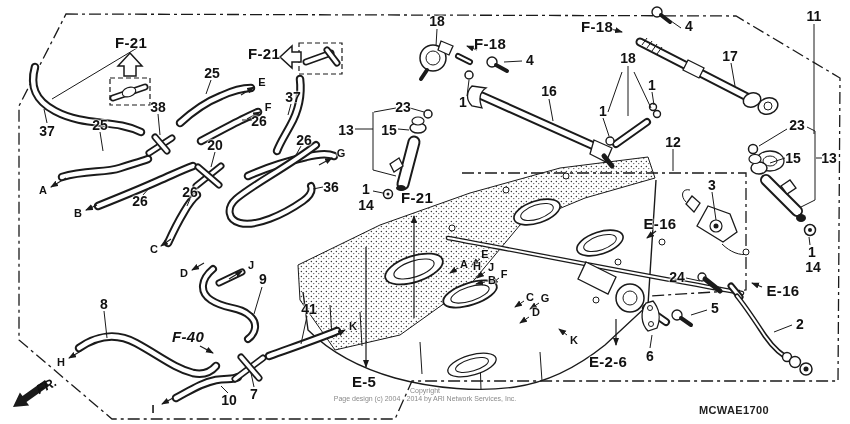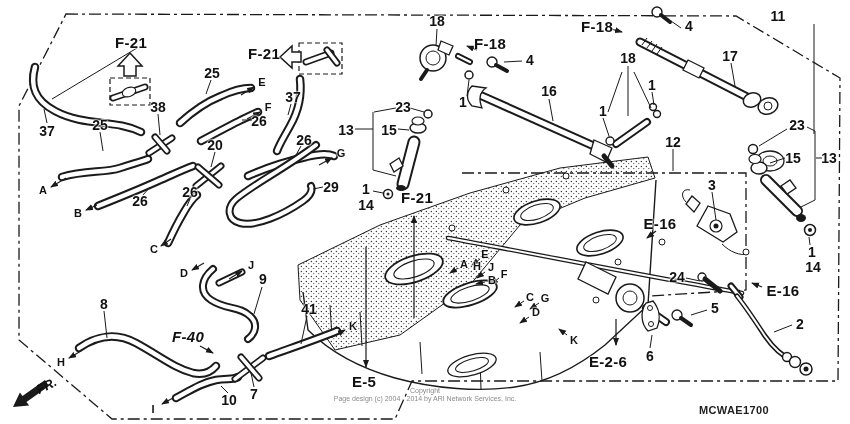--- a/index.html
+++ b/index.html
@@ -298,36 +298,36 @@
       <span class="lbl co-num" style="left: 47px; top: 131px;">37</span>
       <span class="lbl co-num" style="left: 100px; top: 125px;">25</span>
       <span class="lbl co-num" style="left: 158px; top: 107px;">38</span>
       <span class="lbl co-num" style="left: 212px; top: 73px;">25</span>
       <span class="lbl co-num" style="left: 259px; top: 121px;">26</span>
       <span class="lbl co-num" style="left: 293px; top: 97px;">37</span>
       <span class="lbl co-num" style="left: 304px; top: 140px;">26</span>
       <span class="lbl co-num" style="left: 215px; top: 145px;">20</span>
       <span class="lbl co-num" style="left: 190px; top: 192px;">26</span>
       <span class="lbl co-num" style="left: 140px; top: 201px;">26</span>
-      <span class="lbl co-num" style="left: 331px; top: 187px;">29</span>
+      <span class="lbl co-num" style="left: 331px; top: 187px;">36</span>
       <span class="lbl co-num" style="left: 437px; top: 21px;">18</span>
       <span class="lbl co-num" style="left: 530px; top: 60px;">4</span>
       <span class="lbl co-num" style="left: 463px; top: 102px;">1</span>
       <span class="lbl co-num" style="left: 549px; top: 91px;">16</span>
       <span class="lbl co-num" style="left: 403px; top: 107px;">23</span>
       <span class="lbl co-num" style="left: 346px; top: 130px;">13</span>
       <span class="lbl co-num" style="left: 389px; top: 130px;">15</span>
       <span class="lbl co-num" style="left: 366px; top: 189px;">1</span>
       <span class="lbl co-num" style="left: 366px; top: 205px;">14</span>
       <span class="lbl co-num" style="left: 628px; top: 58px;">18</span>
       <span class="lbl co-num" style="left: 603px; top: 111px;">1</span>
       <span class="lbl co-num" style="left: 652px; top: 85px;">1</span>
       <span class="lbl co-num" style="left: 730px; top: 56px;">17</span>
       <span class="lbl co-num" style="left: 689px; top: 26px;">4</span>
-      <span class="lbl co-num" style="left: 778px; top: 16px;">11</span>
+      <span class="lbl co-num" style="left: 814px; top: 16px;">11</span>
       <span class="lbl co-num" style="left: 673px; top: 142px;">12</span>
       <span class="lbl co-num" style="left: 797px; top: 125px;">23</span>
       <span class="lbl co-num" style="left: 793px; top: 158px;">15</span>
       <span class="lbl co-num" style="left: 829px; top: 158px;">13</span>
       <span class="lbl co-num" style="left: 712px; top: 185px;">3</span>
       <span class="lbl co-num" style="left: 812px; top: 252px;">1</span>
       <span class="lbl co-num" style="left: 813px; top: 267px;">14</span>
       <span class="lbl co-num" style="left: 677px; top: 277px;">24</span>
       <span class="lbl co-num" style="left: 715px; top: 308px;">5</span>
       <span class="lbl co-num" style="left: 800px; top: 324px;">2</span>

